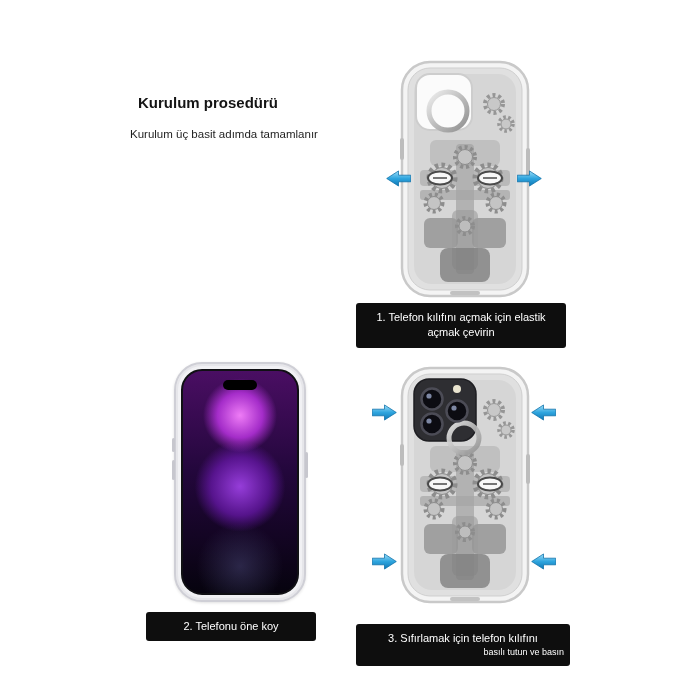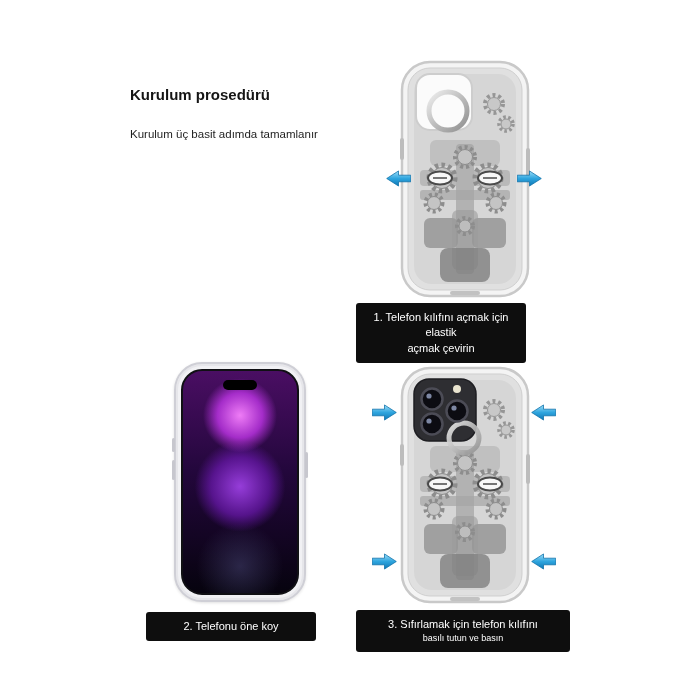--- a/index.html
+++ b/index.html
@@ -2,21 +2,21 @@
 <html style="--page-bg: #ffffff; --caption-bg: #0e0e0e; --caption-fg: #ffffff;"><head>
 <meta charset="utf-8">
 <style>
   html,body{margin:0;padding:0;background:#ffffff;}
   .canvas{
     position:relative;width:700px;height:700px;overflow:hidden;
     background:var(--page-bg,#ffffff);
     font-family:"Liberation Sans",sans-serif;
   }
   .title{
-    position:absolute;left:130px;top:86px;margin:0;
+    position:absolute;left:130px;top:86px;margin:8px;
     font-size:15px;font-weight:700;color:#151515;
   }
   .subtitle{
     position:absolute;left:130px;top:128px;
     font-size:11.5px;color:#1e1e1e;
   }
   .case-svg{position:absolute;}
   .phone{
     position:absolute;left:174px;top:362px;width:132px;height:240px;
     background:#f1f1f4;border:2px solid #cfcfd6;border-radius:28px;
@@ -35,21 +35,21 @@
   .dynamic-island{
     position:absolute;left:50%;top:9px;transform:translateX(-50%);
     width:34px;height:10px;border-radius:6px;background:#000;
   }
   .side-btn{position:absolute;width:3px;border-radius:2px;background:#c7c7ce;}
   .caption{
     position:absolute;background:var(--caption-bg,#0e0e0e);
     color:var(--caption-fg,#ffffff);text-align:center;border-radius:3px;
     padding:7px 6px;font-size:11px;line-height:1.4;box-sizing:border-box;
   }
-  .caption .small-line{font-size:9px;display:block;}
+  .caption .small-line{font-size:9px;display:block;text-align:right;}
   .caption span{display:block;}
   .arrow{position:absolute;width:25px;height:17px;}
   .arrow.left{transform:scaleX(-1);}
 </style>
 </head>
 <body>
 
 <div class="canvas">
 
   <svg width="0" height="0" style="position:absolute" aria-hidden="true">
@@ -136,21 +136,21 @@
     <rect x="16" y="14" width="56" height="56" rx="14" fill="#fbfbfb" stroke="#cdcdcd" stroke-width="2"></rect>
     <circle cx="48" cy="51" r="19" fill="none" stroke="url(#silverGrad)" stroke-width="5"></circle>
   </svg>
   <svg class="arrow left" style="left:386px;top:170px">
       <use href="#arrowRight"></use>
     </svg>
   <svg class="arrow" style="left:517px;top:170px">
       <use href="#arrowRight"></use>
     </svg>
 
-  <div class="caption" style="left:356px;top:303px;width:170px">
+  <div class="caption" style="left:356px;top:303px;width:210px">
     <span>1. Telefon kılıfını açmak için elastik</span>
     <span>açmak çevirin</span>
   </div>
 
   <div class="phone">
     <div class="phone-screen">
       <div class="dynamic-island"></div>
     </div>
     <div class="side-btn" style="left:-4px;top:74px;height:14px"></div>
     <div class="side-btn" style="left:-4px;top:96px;height:20px"></div>
@@ -185,18 +185,18 @@
   <svg class="arrow left" style="left:531px;top:404px">
       <use href="#arrowRight"></use>
     </svg>
   <svg class="arrow" style="left:372px;top:553px">
       <use href="#arrowRight"></use>
     </svg>
   <svg class="arrow left" style="left:531px;top:553px">
       <use href="#arrowRight"></use>
     </svg>
 
-  <div class="caption" style="left:356px;top:610px;width:214px">
+  <div class="caption" style="left:356px;top:624px;width:214px">
     <span>3. Sıfırlamak için telefon kılıfını</span>
     <span class="small-line">basılı tutun ve basın</span>
   </div>
 
 </div>
 
 </body></html>

